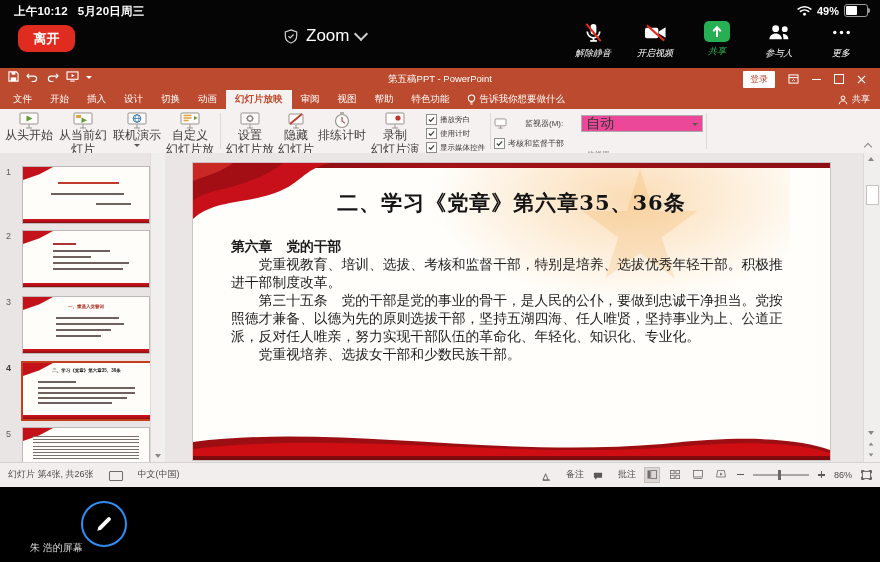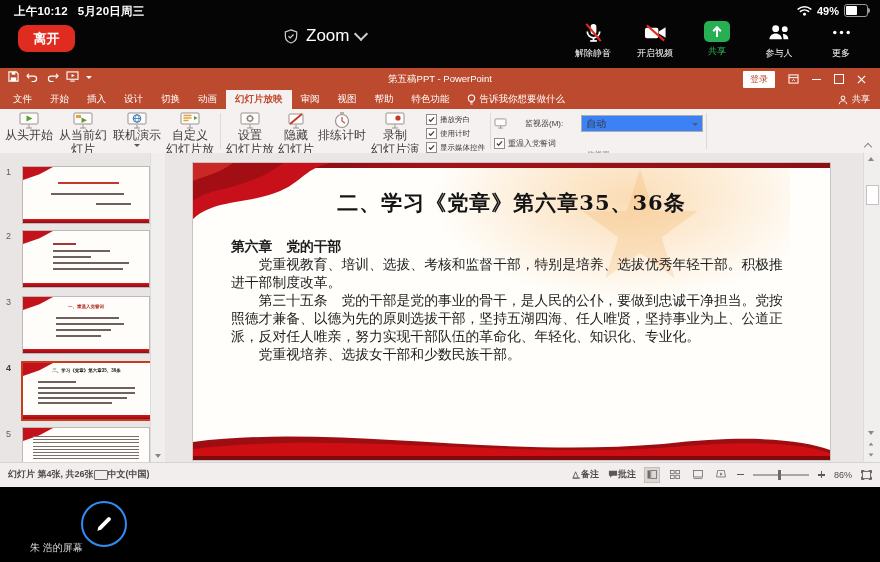--- a/index.html
+++ b/index.html
@@ -16,21 +16,21 @@
   .batt{width:22px;height:11px;border:1px solid #9a9a9a;border-radius:3px;position:relative;}
   .batt .fill{position:absolute;left:1px;top:1px;bottom:1px;width:49%;background:#fff;border-radius:1px;}
   .batt .tip{position:absolute;right:-3px;top:3px;width:2px;height:5px;background:#9a9a9a;border-radius:0 2px 2px 0;}
   .leave{left:18px;top:25px;width:57px;height:27px;background:#e02b20;border-radius:9px;
          display:flex;align-items:center;justify-content:center;font-size:13px;font-weight:bold;color:#fff;}
   .zoomttl{left:283px;top:26px;display:flex;align-items:center;gap:7px;}
   .zoomttl .nm{font-size:17px;font-weight:500;}
   .chev{width:8px;height:8px;border-right:2px solid #cfcfcf;border-bottom:2px solid #cfcfcf;transform:rotate(45deg);margin-top:-4px;}
   .zctrls{right:8px;top:21px;display:flex;align-items:flex-start;}
   .zbtn{display:flex;flex-direction:column;align-items:center;width:62px;}
-  .zbtn .lbl{font-size:9px;margin-top:3px;color:#fff;}
+  .zbtn .lbl{font-size:9px;margin-top:3px;color:#fff;font-style:italic;}
   .zbtn .lbl.green{color:#2ebd59;}
   .sharebox{width:26px;height:21px;background:#27b053;border-radius:5px;display:flex;align-items:center;justify-content:center;}
 
   
   #ppt{position:absolute;top:68px;left:0;width:880px;height:419px;background:#f4f1f0;}
   .tbar{position:absolute;top:0;left:0;right:0;height:22px;background:#bc4a2e;color:#fff;}
   .qat{position:absolute;left:8px;top:3px;display:flex;align-items:center;gap:7px;}
   .ttitle{position:absolute;left:0;right:0;top:0;height:22px;display:flex;align-items:center;justify-content:center;
           font-size:9.5px;color:#fff;pointer-events:none;}
   .twin{position:absolute;right:14px;top:0;height:22px;display:flex;align-items:center;gap:13px;}
@@ -51,22 +51,22 @@
   .rgc{display:flex;flex:1;align-items:flex-start;}
   .rgl{text-align:center;font-size:7.5px;color:#7a7573;height:11px;line-height:11px;}
   .rsep{width:1px;background:#ddd9d8;margin:4px 0;}
   .rbtn{display:flex;flex-direction:column;align-items:center;text-align:center;
         font-size:12px;line-height:1.15;color:#3f3b3a;padding:1px 2px;white-space:pre-line;}
   .tri{width:0;height:0;border-left:3px solid transparent;border-right:3px solid transparent;border-top:3px solid #5c5856;margin-top:1px;}
   .cbcol{display:flex;flex-direction:column;justify-content:flex-start;gap:3px;font-size:7.5px;color:#3f3b3a;padding:3px 2px 0 4px;}
   .cbrow{display:flex;align-items:center;gap:3px;white-space:nowrap;}
   .cb{width:9px;height:9px;background:#fff;border:1px solid #908c8a;display:flex;align-items:center;justify-content:center;}
   .mongrp .row1{display:flex;align-items:center;gap:18px;font-size:8px;color:#3f3b3a;margin-top:4px;}
-  .monsel{width:112px;height:15px;background:#3b82f6;border:1px solid #adadad;display:flex;align-items:center;
-          font-size:10px;color:#333;padding:0 4px;justify-content:space-between;}
+  .monsel{width:112px;height:15px;background:#ec4899;border:1px solid #adadad;display:flex;align-items:center;
+          font-size:14px;color:#333;padding:0 4px;justify-content:space-between;}
   .collapse{position:absolute;right:8px;bottom:4px;width:8px;height:8px;}
   .collapse:before{content:"";position:absolute;left:1px;top:3px;width:5px;height:5px;
                    border-left:1.5px solid #8a8684;border-top:1.5px solid #8a8684;transform:rotate(45deg);}
 
   
   .thumbs{position:absolute;left:0;top:85px;width:165px;height:309px;background:#e8e5e4;border-right:1px solid #cfcbca;overflow:hidden;}
   .tnum{position:absolute;left:6px;font-size:9px;color:#5f5b5a;}
   .tslide{position:absolute;left:22px;width:126px;height:56px;background:#fffdf9;border:1px solid #bdb9b8;overflow:hidden;}
   .tslide.sel{border:2px solid #c43e1c;left:21px;width:127px;}
   .tflag{position:absolute;left:0;top:0;width:30px;height:13px;background:#c4121a;clip-path:polygon(0 0,100% 0,55% 55%,0 100%);}
@@ -94,21 +94,21 @@
   .stitle{position:absolute;left:0;right:0;top:26px;text-align:center;
           font-family:"DejaVu Serif",serif;font-weight:bold;font-size:21px;color:#141414;letter-spacing:1px;}
   .sbody{position:absolute;left:38px;right:36px;top:74px;font-family:"DejaVu Serif",serif;
          font-size:13.8px;line-height:18px;color:#1b1b1b;}
   .sbody .hd{font-weight:bold;}
   .sbody p{margin:0;text-indent:2em;}
 
   
   .sbar{position:absolute;left:0;top:394px;right:0;height:24px;background:#f1eeed;border-top:1px solid #d7d3d2;
         display:flex;align-items:center;font-size:9px;color:#4e4a49;padding:0 8px;box-sizing:border-box;}
-  .sbar .grp{display:flex;align-items:center;gap:0;font-weight:bold;}
+  .sbar .grp{display:flex;align-items:flex-end;gap:15px;}
   .kbicon{width:12px;height:8px;border:1px solid #6f6b6a;border-radius:1px;}
   .sright{margin-left:auto;display:flex;align-items:center;gap:9px;}
   .vbtn{width:14px;height:14px;display:flex;align-items:center;justify-content:center;}
   .vbtn.on{background:#dcd7d5;outline:1px solid #c3bebc;}
   .zminus{width:7px;height:1.5px;background:#5c5856;}
   .zplus{position:relative;width:7px;height:7px;}
   .zplus:before{content:"";position:absolute;top:3px;left:0;width:7px;height:1.5px;background:#5c5856;}
   .zplus:after{content:"";position:absolute;left:3px;top:0;width:1.5px;height:7px;background:#5c5856;}
   .track{width:56px;height:2px;background:#aaa6a5;position:relative;}
   .knob{position:absolute;left:45%;top:-4px;width:3px;height:10px;background:#6b6867;}
@@ -390,21 +390,21 @@
           <span class="tri"></span>
         </span>
       </div>
       <div class="row1" style="margin-top:6px;">
         <span class="cbrow">
           <span class="cb">
               <svg width="7" height="7" viewBox="0 0 8 8">
                 <path d="M1 4l2 2 4-4.5" stroke="#444" stroke-width="1.4" fill="none"></path>
               </svg>
             </span>
-          <span style="font-size:8px;">重温入党誓词</span>
+          <span style="font-size:8px;">考核和监督干部</span>
         </span>
       </div>
       <div class="rgl" style="margin-top:auto;">监视器</div>
     </div>
     <div class="rsep"></div>
     <span class="collapse"></span>
   </div>
 
   <div class="thumbs">
     <span class="tnum" style="top:14px;">1</span>

